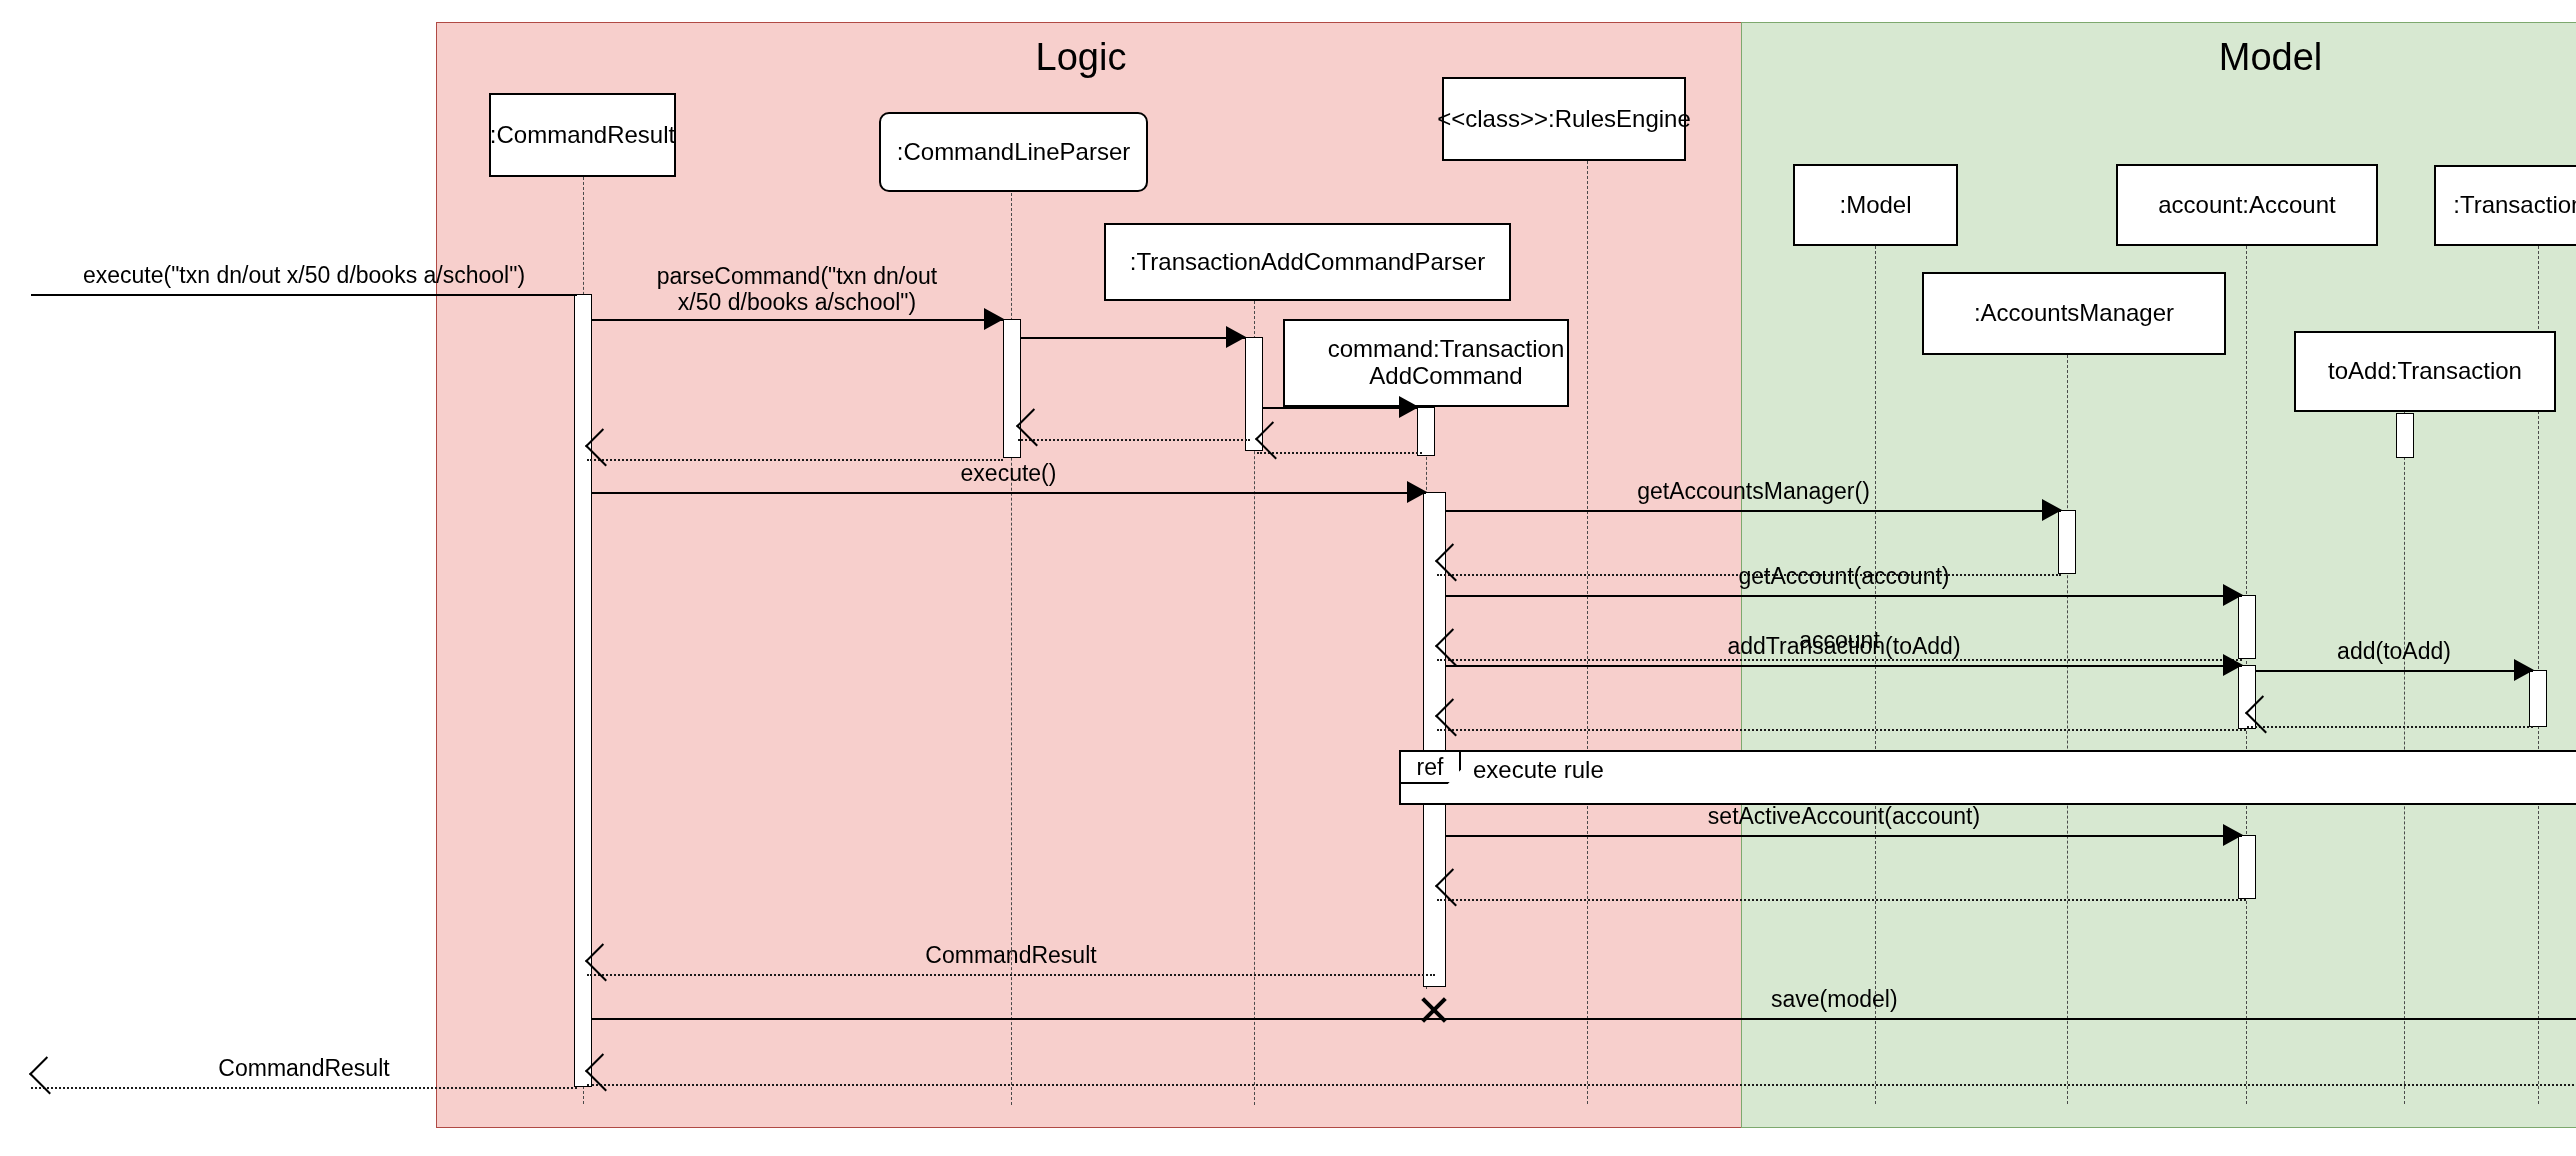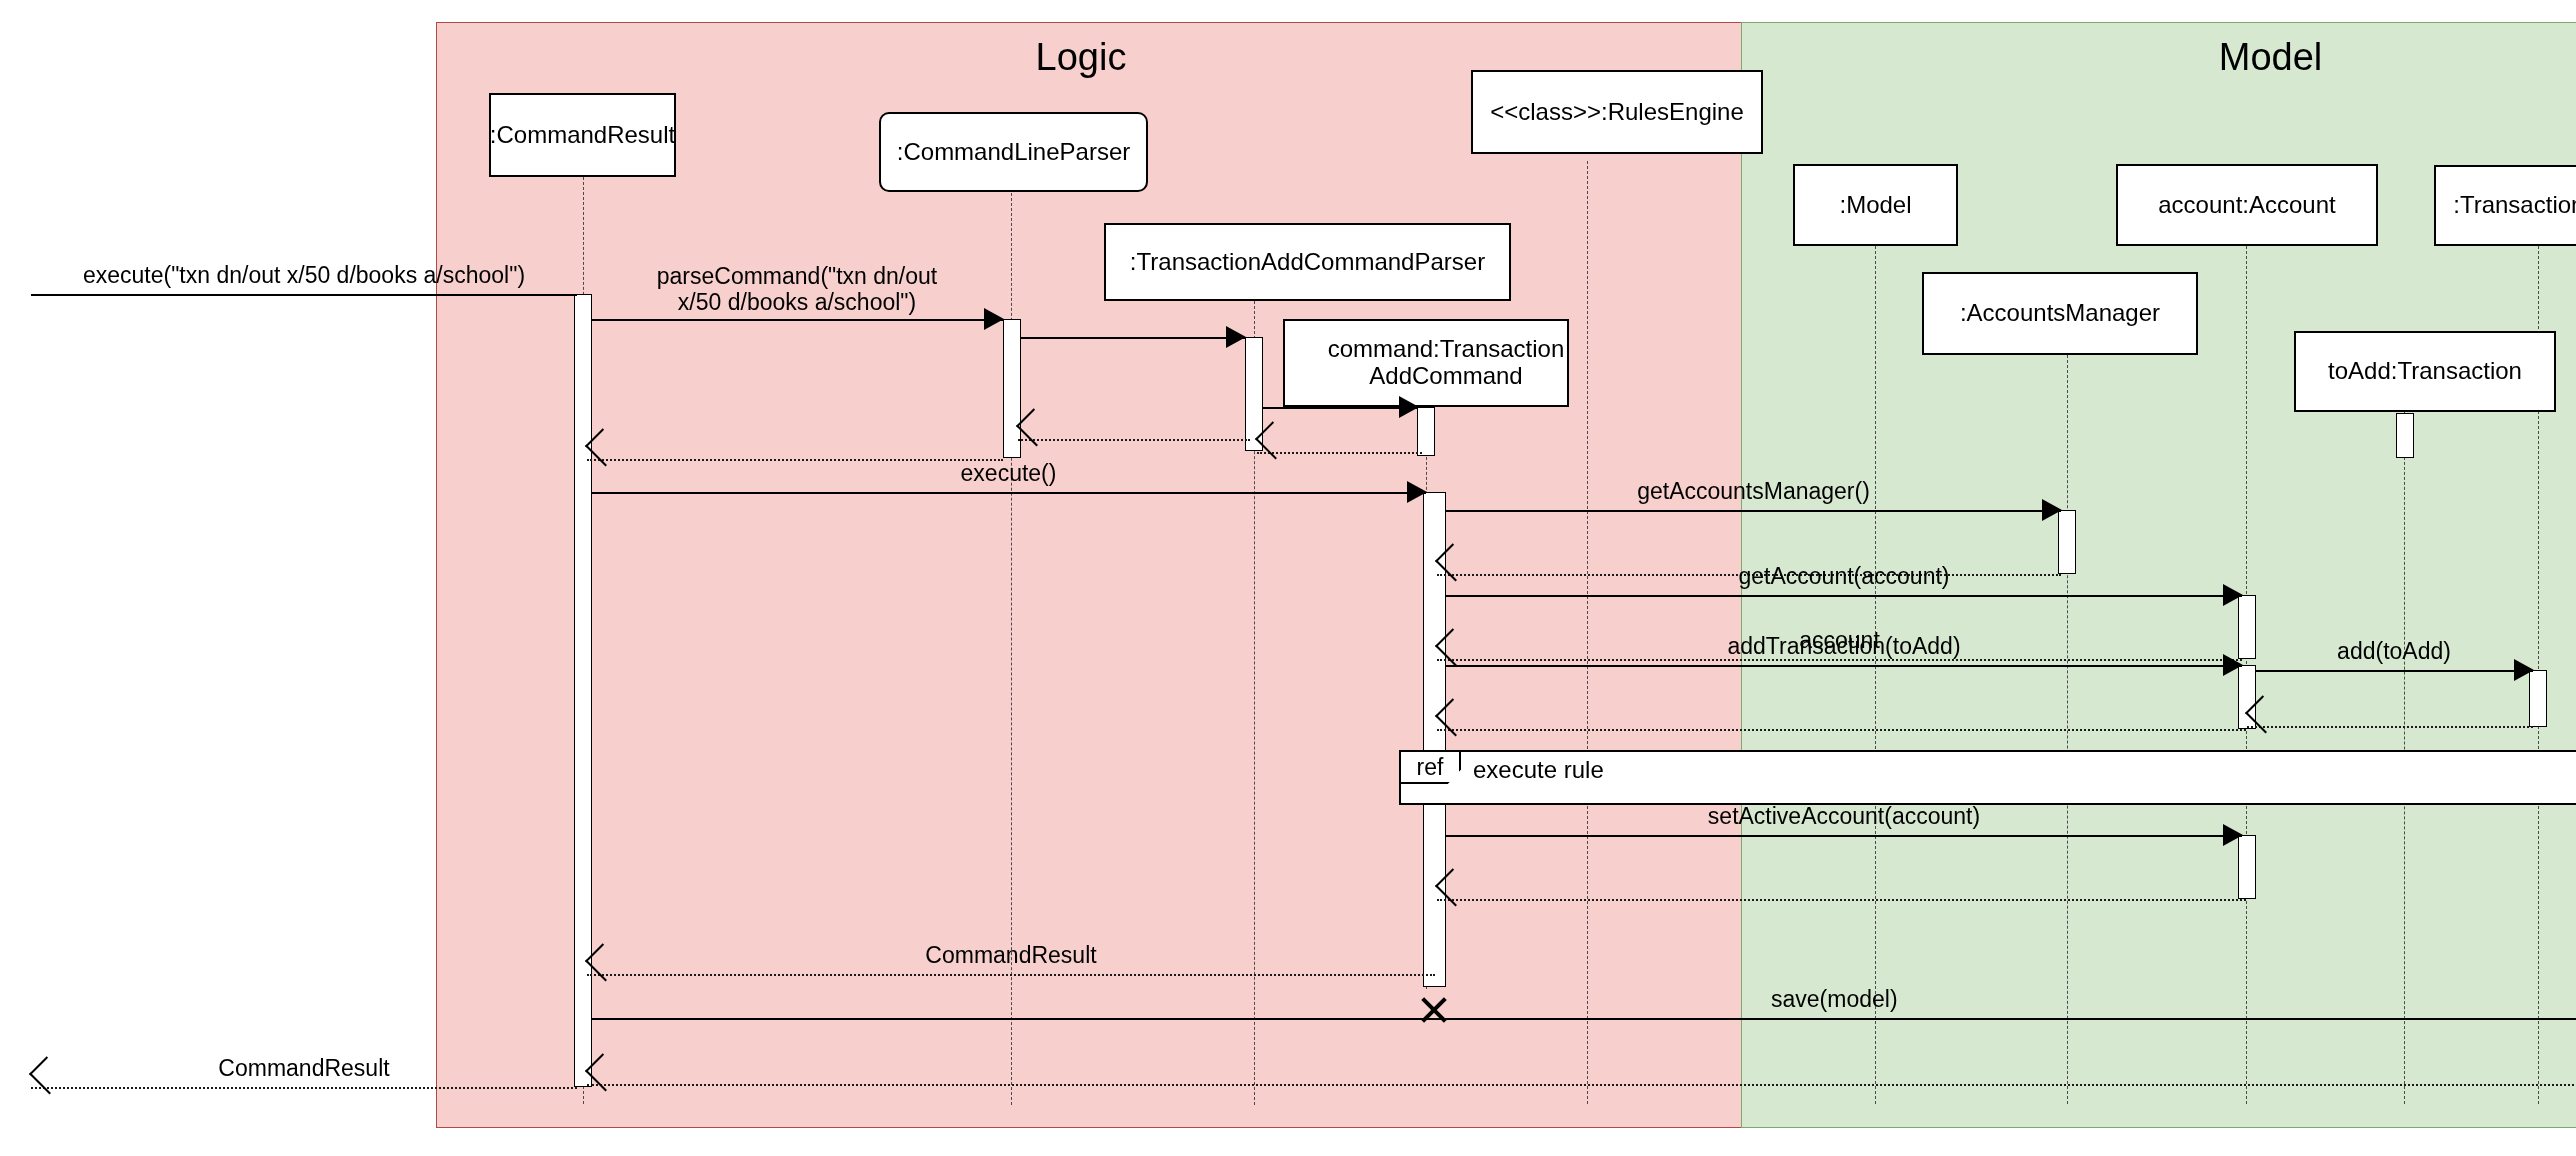--- a/index.html
+++ b/index.html
@@ -106,34 +106,34 @@
   </div>
 
   <div class="participant" style="left:879px;top:112px;width:269px;height:80px;border-radius:10px;">
     <span>:CommandLineParser</span>
   </div>
 
   <div class="participant" style="left:1104px;top:223px;width:407px;height:78px;">
     <span>:TransactionAddCommandParser</span>
   </div>
 
-  <div class="participant" style="left:1442px;top:70px;width:292px;height:84px;margin-left:29px;">
+  <div class="participant" style="left:1442px;top:77px;width:244px;height:84px;">
     <span>&lt;&lt;class&gt;&gt;:RulesEngine</span>
   </div>
 
   <div class="participant" style="left:1283px;top:319px;width:286px;height:88px;white-space:pre-line;">
     <span style="white-space:pre-line;margin-left:40px;">command:Transaction
 AddCommand</span>
   </div>
 
   <div class="participant" style="left:1793px;top:164px;width:165px;height:82px;">
     <span>:Model</span>
   </div>
 
-  <div class="participant" style="left:1922px;top:272px;width:276px;height:83px;">
+  <div class="participant" style="left:1922px;top:272px;width:304px;height:83px;">
     <span>:AccountsManager</span>
   </div>
 
   <div class="participant" style="left:2116px;top:164px;width:262px;height:82px;">
     <span>account:Account</span>
   </div>
 
   <div class="participant" style="left:2274px;top:331px;width:262px;height:81px;margin-left:20px;">
     <span>toAdd:Transaction</span>
   </div>

